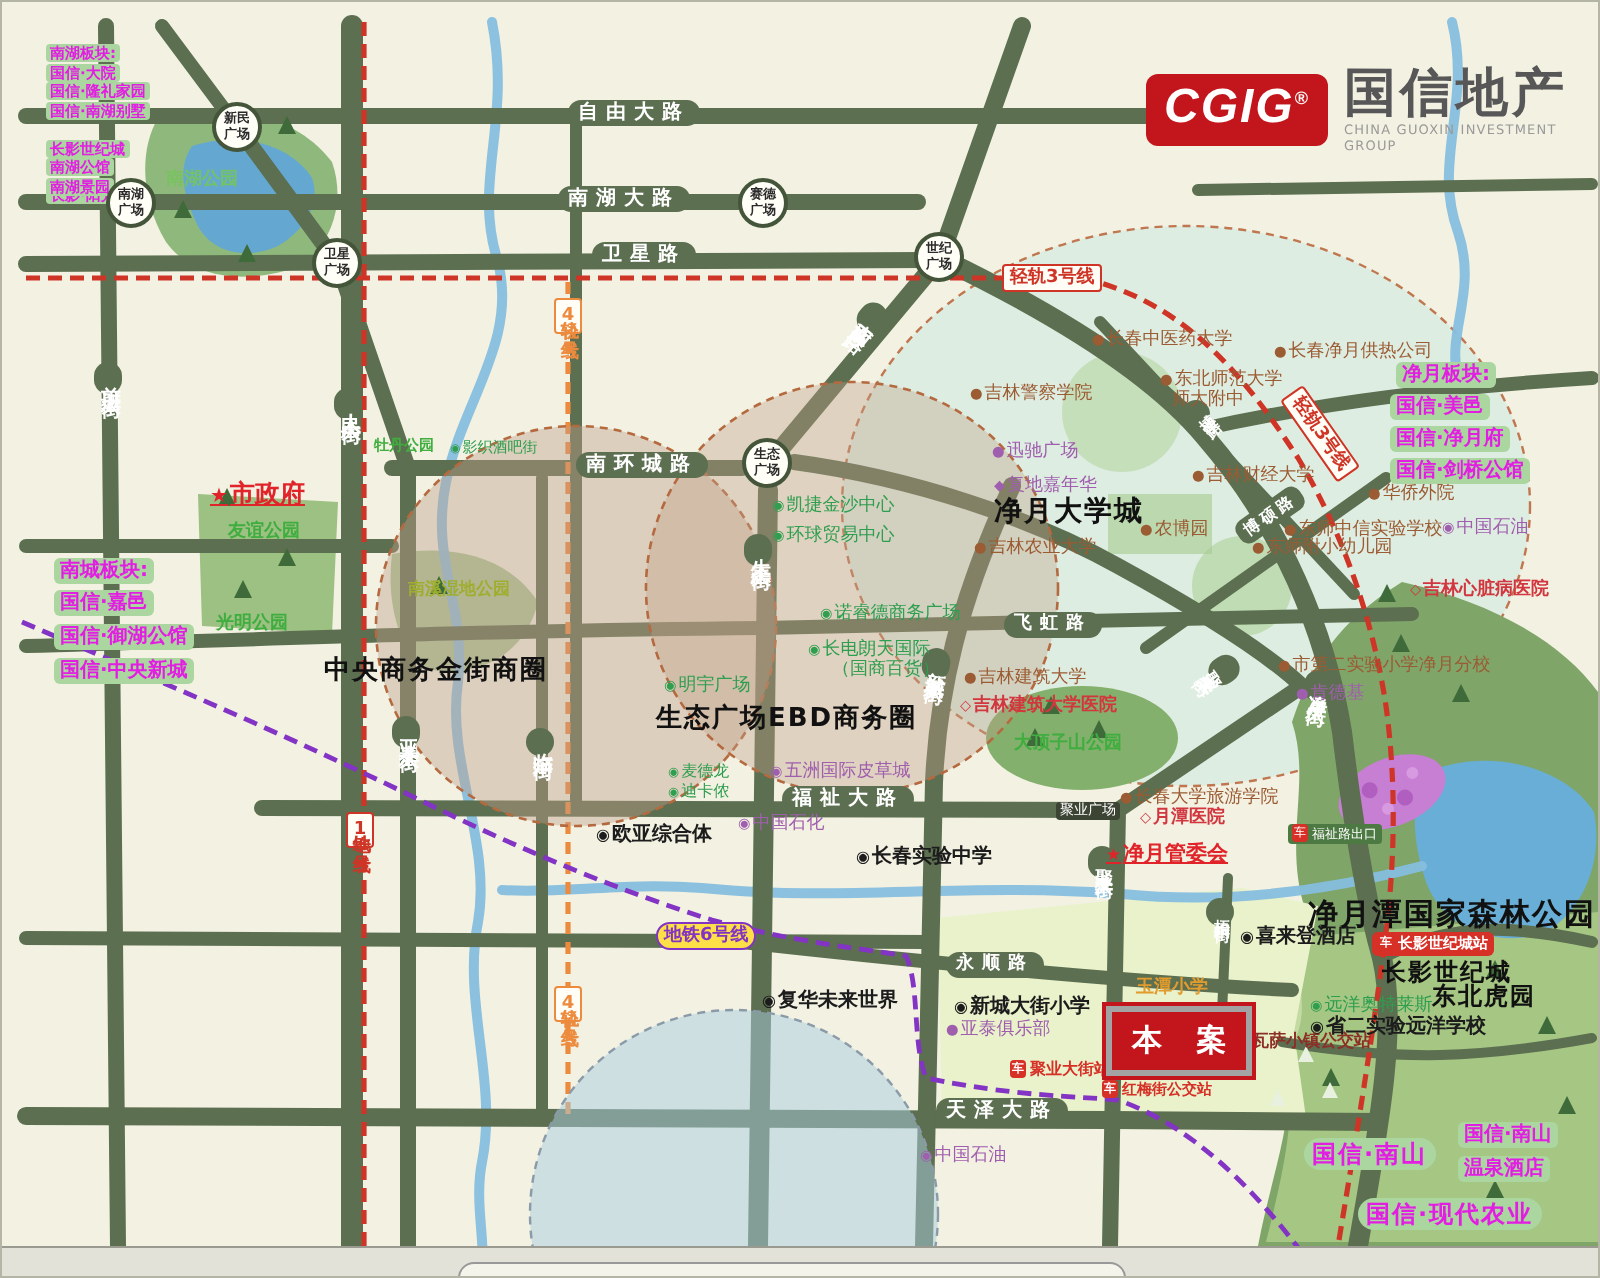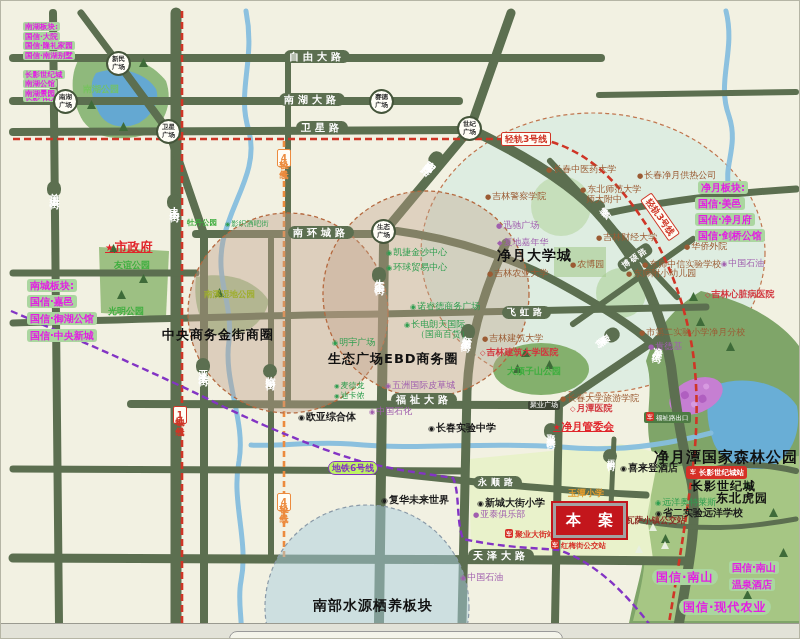--- a/index.html
+++ b/index.html
@@ -32,21 +32,21 @@
   .org{color:#e29b2d;font-size:9px;font-weight:bold;}
   .pm{background:#abd6a0;color:#e31ee3;font-size:7.5px;font-weight:bold;padding:0 2px;line-height:9px;border-radius:2px;}
   .pm2{background:#abd6a0;color:#e31ee3;font-size:10px;font-weight:bold;padding:0 3px;line-height:13px;border-radius:3px;}
   .pm3{background:#abd6a0;color:#e31ee3;font-size:12px;font-weight:bold;padding:0 4px;line-height:16px;border-radius:9px;letter-spacing:1px;}
   .m3box{border:1.5px solid #cf3526;background:#fffdf5;color:#cf3526;font-size:9px;font-weight:bold;
          padding:0 3px;line-height:12px;border-radius:2px;z-index:7;}
   .m4box{border:1.5px solid #ec8b3e;background:#fffdf5;color:#ec8b3e;font-size:9px;font-weight:bold;
          writing-mode:vertical-rl;text-orientation:upright;padding:3px 0;line-height:12px;border-radius:2px;z-index:7;}
   .m1box{border:1.5px solid #cf3526;background:#fffdf5;color:#cf3526;font-size:9px;font-weight:bold;
          writing-mode:vertical-rl;text-orientation:upright;padding:3px 0;line-height:12px;border-radius:2px;z-index:7;}
-  .m6box{border:1.5px solid #8334c4;background:#bef264;color:#8334c4;font-size:9px;font-weight:bold;
+  .m6box{border:1.5px solid #8334c4;background:#fde047;color:#8334c4;font-size:9px;font-weight:bold;
          padding:0 3px;line-height:12px;border-radius:7px;z-index:7;}
   .busbox{background:#d63027;color:#fff;font-size:7.5px;font-weight:bold;padding:1px 3px;border-radius:3px;}
   .bus{color:#8c2f26;font-size:8.5px;font-weight:bold;}
   .bus2{color:#d63027;font-size:7.5px;font-weight:bold;}
   .bus3{color:#d63027;font-size:8px;font-weight:bold;}
   .benan{background:#c3161c;color:#fff;font-size:15px;font-weight:bold;letter-spacing:6px;
          padding:5px 4px 5px 10px;border:3px solid #a3a3a3;outline:2px solid #c3161c;z-index:8;}
   .ic{margin-right:1px;font-size:.8em;}
   .busic{display:inline-block;background:#d63027;color:#fff;font-size:6px;line-height:7px;
          padding:1px;border-radius:2px;margin-right:2px;vertical-align:1px;}
@@ -168,20 +168,27 @@
       <path d="M688,300 l4.5,-9 l4.5,9 z"></path>
         <path d="M725,350 l4.5,-9 l4.5,9 z"></path>
     </g>
     <g fill="#e8f0e0">
       <path d="M648,530 l4,-8 l4,8 z"></path>
         <path d="M660,548 l4,-8 l4,8 z"></path>
         <path d="M634,552 l4,-8 l4,8 z"></path>
     </g>
   </svg>
 
+  <div id="logo">
+    <span class="cgig"><span>CGIG</span><sup>®</sup></span>
+    <span class="txt">
+      <span class="gx">国信地产</span>
+      <span class="sub">CHINA GUOXIN INVESTMENT GROUP</span>
+    </span>
+  </div>
 
   <div id="bstrip"></div>
   <div id="bpill"></div>
 <div class="lbl rh" style="left: 283px; top: 49px;"><span>自由大路</span></div>
     <div class="lbl rh" style="left: 278px; top: 92px;"><span>南湖大路</span></div>
     <div class="lbl rh" style="left: 295px; top: 120px;"><span>卫星路</span></div>
     <div class="lbl rh" style="left: 287px; top: 225px;"><span>南环城路</span></div>
     <div class="lbl rv" style="left: 428px; top: 150px; transform: rotate(40deg);"><span>南四环路</span></div>
     <div class="lbl rv" style="left: 46px; top: 180px;"><span>前进大街</span></div>
     <div class="lbl rv" style="left: 166px; top: 193px;"><span>人民大街</span></div>
@@ -270,21 +277,20 @@
     <div class="lbl u" style="left: 636px; top: 168px;"><span class="ic">●</span><span>长春净月供热公司</span></div>
     <div class="lbl h" style="left: 479px; top: 345px;"><span class="ic">◇</span><span>吉林建筑大学医院</span></div>
     <div class="lbl h" style="left: 704px; top: 287px;"><span class="ic">◇</span><span>吉林心脏病医院</span></div>
     <div class="lbl h" style="left: 569px; top: 401px;"><span class="ic">◇</span><span>月潭医院</span></div>
     <div class="lbl gov" style="left: 104px; top: 238px; font-size: 12.5px;"><span class="ic">★</span><span>市政府</span></div>
     <div class="lbl gov" style="left: 552px; top: 419px; font-size: 10.5px;"><span class="ic">★</span><span>净月管委会</span></div>
     <div class="lbl t" style="left: 161px; top: 325px; font-size: 13px;"><span>中央商务金街商圈</span></div>
     <div class="lbl t" style="left: 327px; top: 349px; font-size: 13px;"><span>生态广场EBD商务圈</span></div>
     <div class="lbl t" style="left: 496px; top: 246px; font-size: 14px;"><span>净月大学城</span></div>
     <div class="lbl t" style="left: 653px; top: 447px; font-size: 15px;"><span>净月潭国家森林公园</span></div>
-    <div class="lbl t" style="left: 312px; top: 596px; font-size: 14px;"><span>南部水源栖养板块</span></div>
     <div class="lbl t" style="left: 690px; top: 477px; font-size: 12px;"><span>长影世纪城</span></div>
     <div class="lbl t" style="left: 715px; top: 489px; font-size: 12px;"><span>东北虎园</span></div>
     <div class="lbl busbox" style="left: 685px; top: 465px;"><span class="busic">车</span><span>长影世纪城站</span></div>
     <div class="lbl bus" style="left: 615px; top: 514px;"><span class="busic">车</span><span>瓦萨小镇公交站</span></div>
     <div class="lbl bus2" style="left: 550px; top: 539px;"><span class="busic">车</span><span>红梅街公交站</span></div>
     <div class="lbl bus3" style="left: 504px; top: 528px;"><span class="busic">车</span><span>聚业大街站</span></div>
     <div class="lbl org" style="left: 567px; top: 486px;"><span>玉潭小学</span></div>
     <div class="lbl exitpill" style="left: 643px; top: 411px;"><span class="busic">车</span><span>福祉路出口</span></div>
     <div class="lbl pm" style="left: 22px; top: 21px;"><span>南湖板块:</span></div>
     <div class="lbl pm" style="left: 22px; top: 31px;"><span>国信·大院</span></div>

